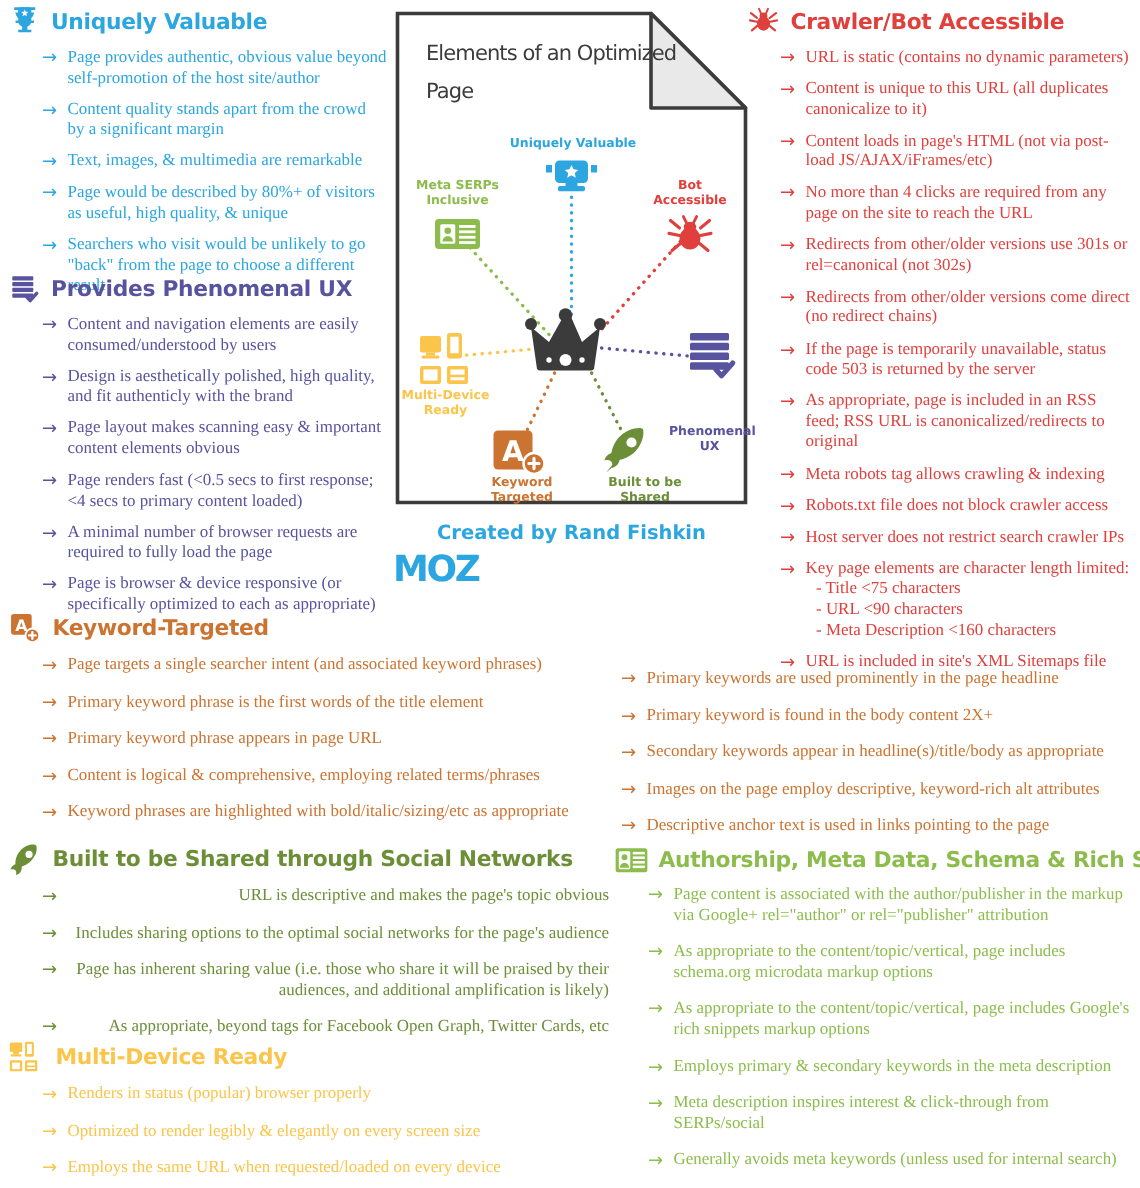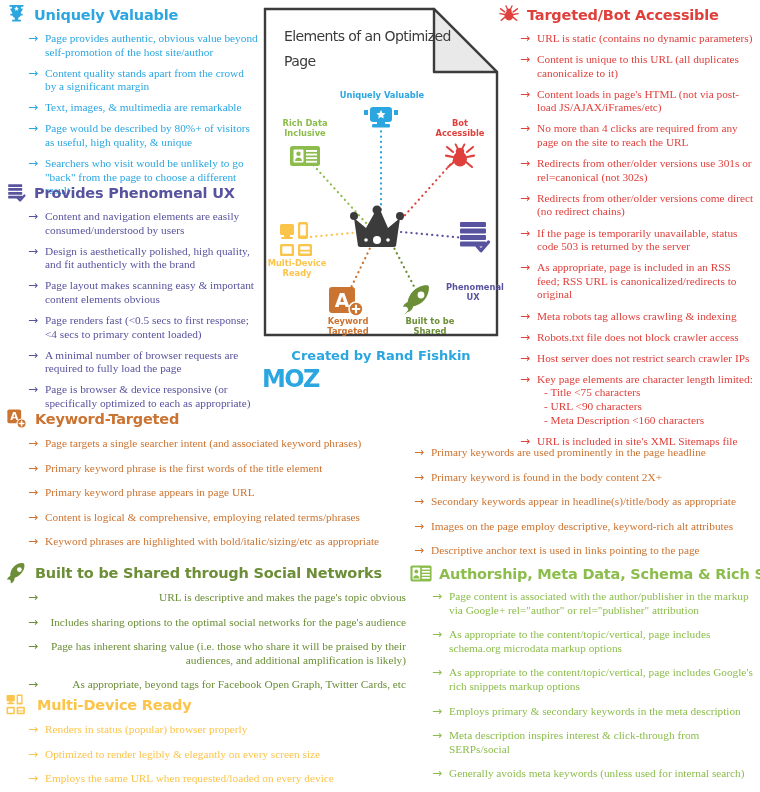--- a/index.html
+++ b/index.html
@@ -147,21 +147,21 @@
   <div class="sec" id="sec-crawler">
     <div class="sec-head">
       <svg class="ico" width="22" height="21" viewBox="0 0 24 24">
         <g stroke="#e0403c" stroke-width="1.7" stroke-linecap="round" fill="none">
           <path d="M7 9L2.5 5.5M7 12L1.8 11M7.5 15l-4.3 3.6M16.8 9L21.5 5.5M17 12l5.2-1M16.4 15l4.4 3.6"></path>
         </g>
         <ellipse cx="12" cy="13.4" rx="5" ry="5.4" fill="#e0403c"></ellipse>
         <ellipse cx="12" cy="7.6" rx="3" ry="2.6" fill="#e0403c"></ellipse>
         <path d="M10 5.4L8.6 2.2M14 5.4l1.4-3.2" stroke="#e0403c" stroke-width="1.5" stroke-linecap="round" fill="none"></path>
       </svg>
-      <div class="sec-title c-red">Targeted/Bot Accessible</div>
+      <div class="sec-title c-red">Crawler/Bot Accessible</div>
     </div>
     <ul class="items c-red">
       <li><span class="arw">→</span><span>URL is static (contains no dynamic parameters)</span></li>
       <li><span class="arw">→</span><span>Content is unique to this URL (all duplicates canonicalize to it)</span></li>
       <li><span class="arw">→</span><span>Content loads in page's HTML (not via post-load JS/AJAX/iFrames/etc)</span></li>
       <li><span class="arw">→</span><span>No more than 4 clicks are required from any page on the site to reach the URL</span></li>
       <li><span class="arw">→</span><span>Redirects from other/older versions use 301s or rel=canonical (not 302s)</span></li>
       <li><span class="arw">→</span><span>Redirects from other/older versions come direct (no redirect chains)</span></li>
       <li><span class="arw">→</span><span>If the page is temporarily unavailable, status code 503 is returned by the server</span></li>
       <li><span class="arw">→</span><span>As appropriate, page is included in an RSS feed; RSS URL is canonicalized/redirects to original</span></li>
@@ -268,21 +268,21 @@
         <path d="M146 302c-2-7 2-17 11-21 4-1.8 8-2 9.5-1.2 .8 1.5 .6 5.5-1.2 9.5-4 9-14 13-21 11z" fill="#6b8e37"></path>
         <circle cx="159" cy="289" r="3.4" fill="#ffffff"></circle>
         <path d="M147 303l-5 6 6-5" fill="#6b8e37"></path>
         <path d="M150 296c-4-1-8 1-9 5 4-1 6 1 5 5 4-1 6-5 5-9z" fill="#6b8e37"></path>
       </g>
     </svg>
 
     <div class="paper-title">Elements of an Optimized Page</div>
 
     <div class="node-lbl c-blue" style="left: 72px;  top: 84px;  width: 96px;">Uniquely Valuable</div>
-    <div class="node-lbl c-lgreen" style="left: 14px;  top: 112px; width: 58px;">Rich Data Inclusive</div>
+    <div class="node-lbl c-lgreen" style="left: 14px;  top: 112px; width: 58px;">Meta SERPs Inclusive</div>
     <div class="node-lbl c-red" style="left: 172px; top: 112px; width: 52px;">Bot Accessible</div>
     <div class="node-lbl c-yellow" style="left: 4px;   top: 252px; width: 62px;">Multi-Device Ready</div>
     <div class="node-lbl c-purple" style="left: 184px; top: 244px; width: 54px; margin-top: 32px;">Phenomenal UX</div>
     <div class="node-lbl c-orange" style="left: 46px;  top: 310px; width: 80px;">Keyword Targeted</div>
     <div class="node-lbl c-green" style="left: 126px; top: 310px; width: 84px;">Built to be Shared</div>
   </div>
 
   <div class="credit">Created by Rand Fishkin</div>
   <div class="moz">MOZ</div>
 

